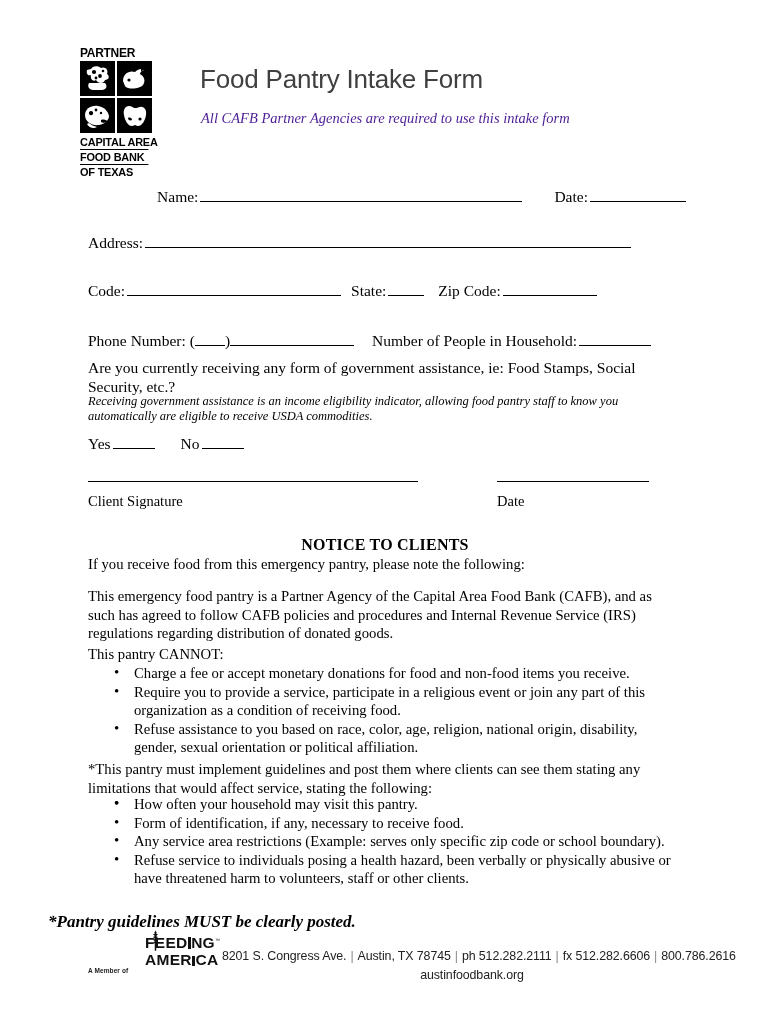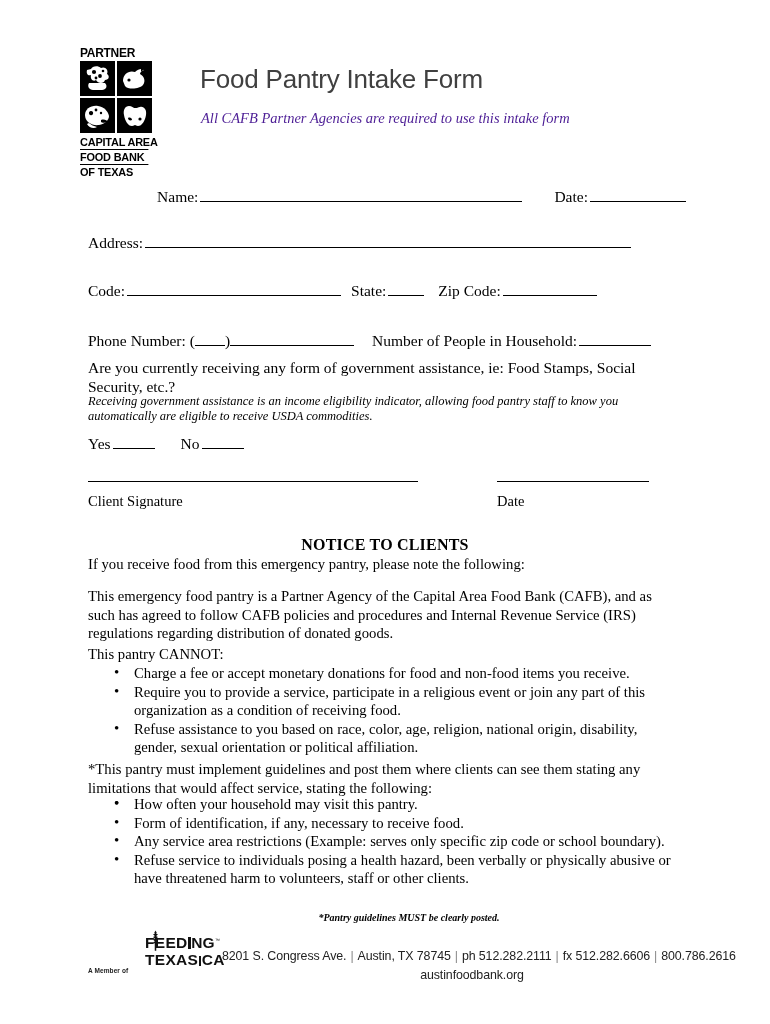--- a/index.html
+++ b/index.html
@@ -196,22 +196,22 @@
   .blist li .bullet {
     position: absolute;
     left: 26px;
     top: -1px;
     font-size: 15px;
     line-height: 18.5px;
   }
   .guideline-note {
     position: absolute;
     left: 0; width: 770px;
-    text-align: center;
-    font-size: 10px;
+    text-align: left;
+    font-size: 17px;
     font-style: italic;
     font-weight: bold;
     padding-left: 48px;
     box-sizing: border-box;
   }
 
   
   .footer {
     position: absolute;
     left: 0;
@@ -431,21 +431,21 @@
         <rect x="5" y="4" width="2" height="24" fill="#111"></rect>
         <path d="M6 1 L7.6 4 L6 5.6 L4.4 4 Z" fill="#111"></path>
         <path d="M6 5 L9.4 6.4 L6 8.8 L2.6 6.4 Z" fill="#111"></path>
         <path d="M6 8.4 L9.4 9.8 L6 12.2 L2.6 9.8 Z" fill="#111"></path>
         <path d="M6 11.8 L9.4 13.2 L6 15.6 L2.6 13.2 Z" fill="#111"></path>
         <path d="M6 15.2 L9.4 16.6 L6 19 L2.6 16.6 Z" fill="#111"></path>
       </svg>
 
       <div class="fa-stack">
         <div class="fa-word1"><span>FEED</span><span class="fa-i-bar"></span><span>NG</span><span class="fa-tm">™</span></div>
-        <div class="fa-word2"><span>TEXAS</span><span class="fa-i-bar" style="height:10px;"></span><span>CA</span></div>
+        <div class="fa-word2"><span>AMER</span><span class="fa-i-bar" style="height:10px;"></span><span>CA</span></div>
       </div>
     </div>
 
     <div class="footer-addr">
       <span>8201 S. Congress Ave.</span><span class="sep">|</span><span>Austin, TX 78745</span><span class="sep">|</span><span>ph 512.282.2111</span><span class="sep">|</span><span>fx 512.282.6606</span><span class="sep">|</span><span>800.786.2616</span>
     </div>
 
     <div class="footer-url">austinfoodbank.org</div>
   </div>
 

